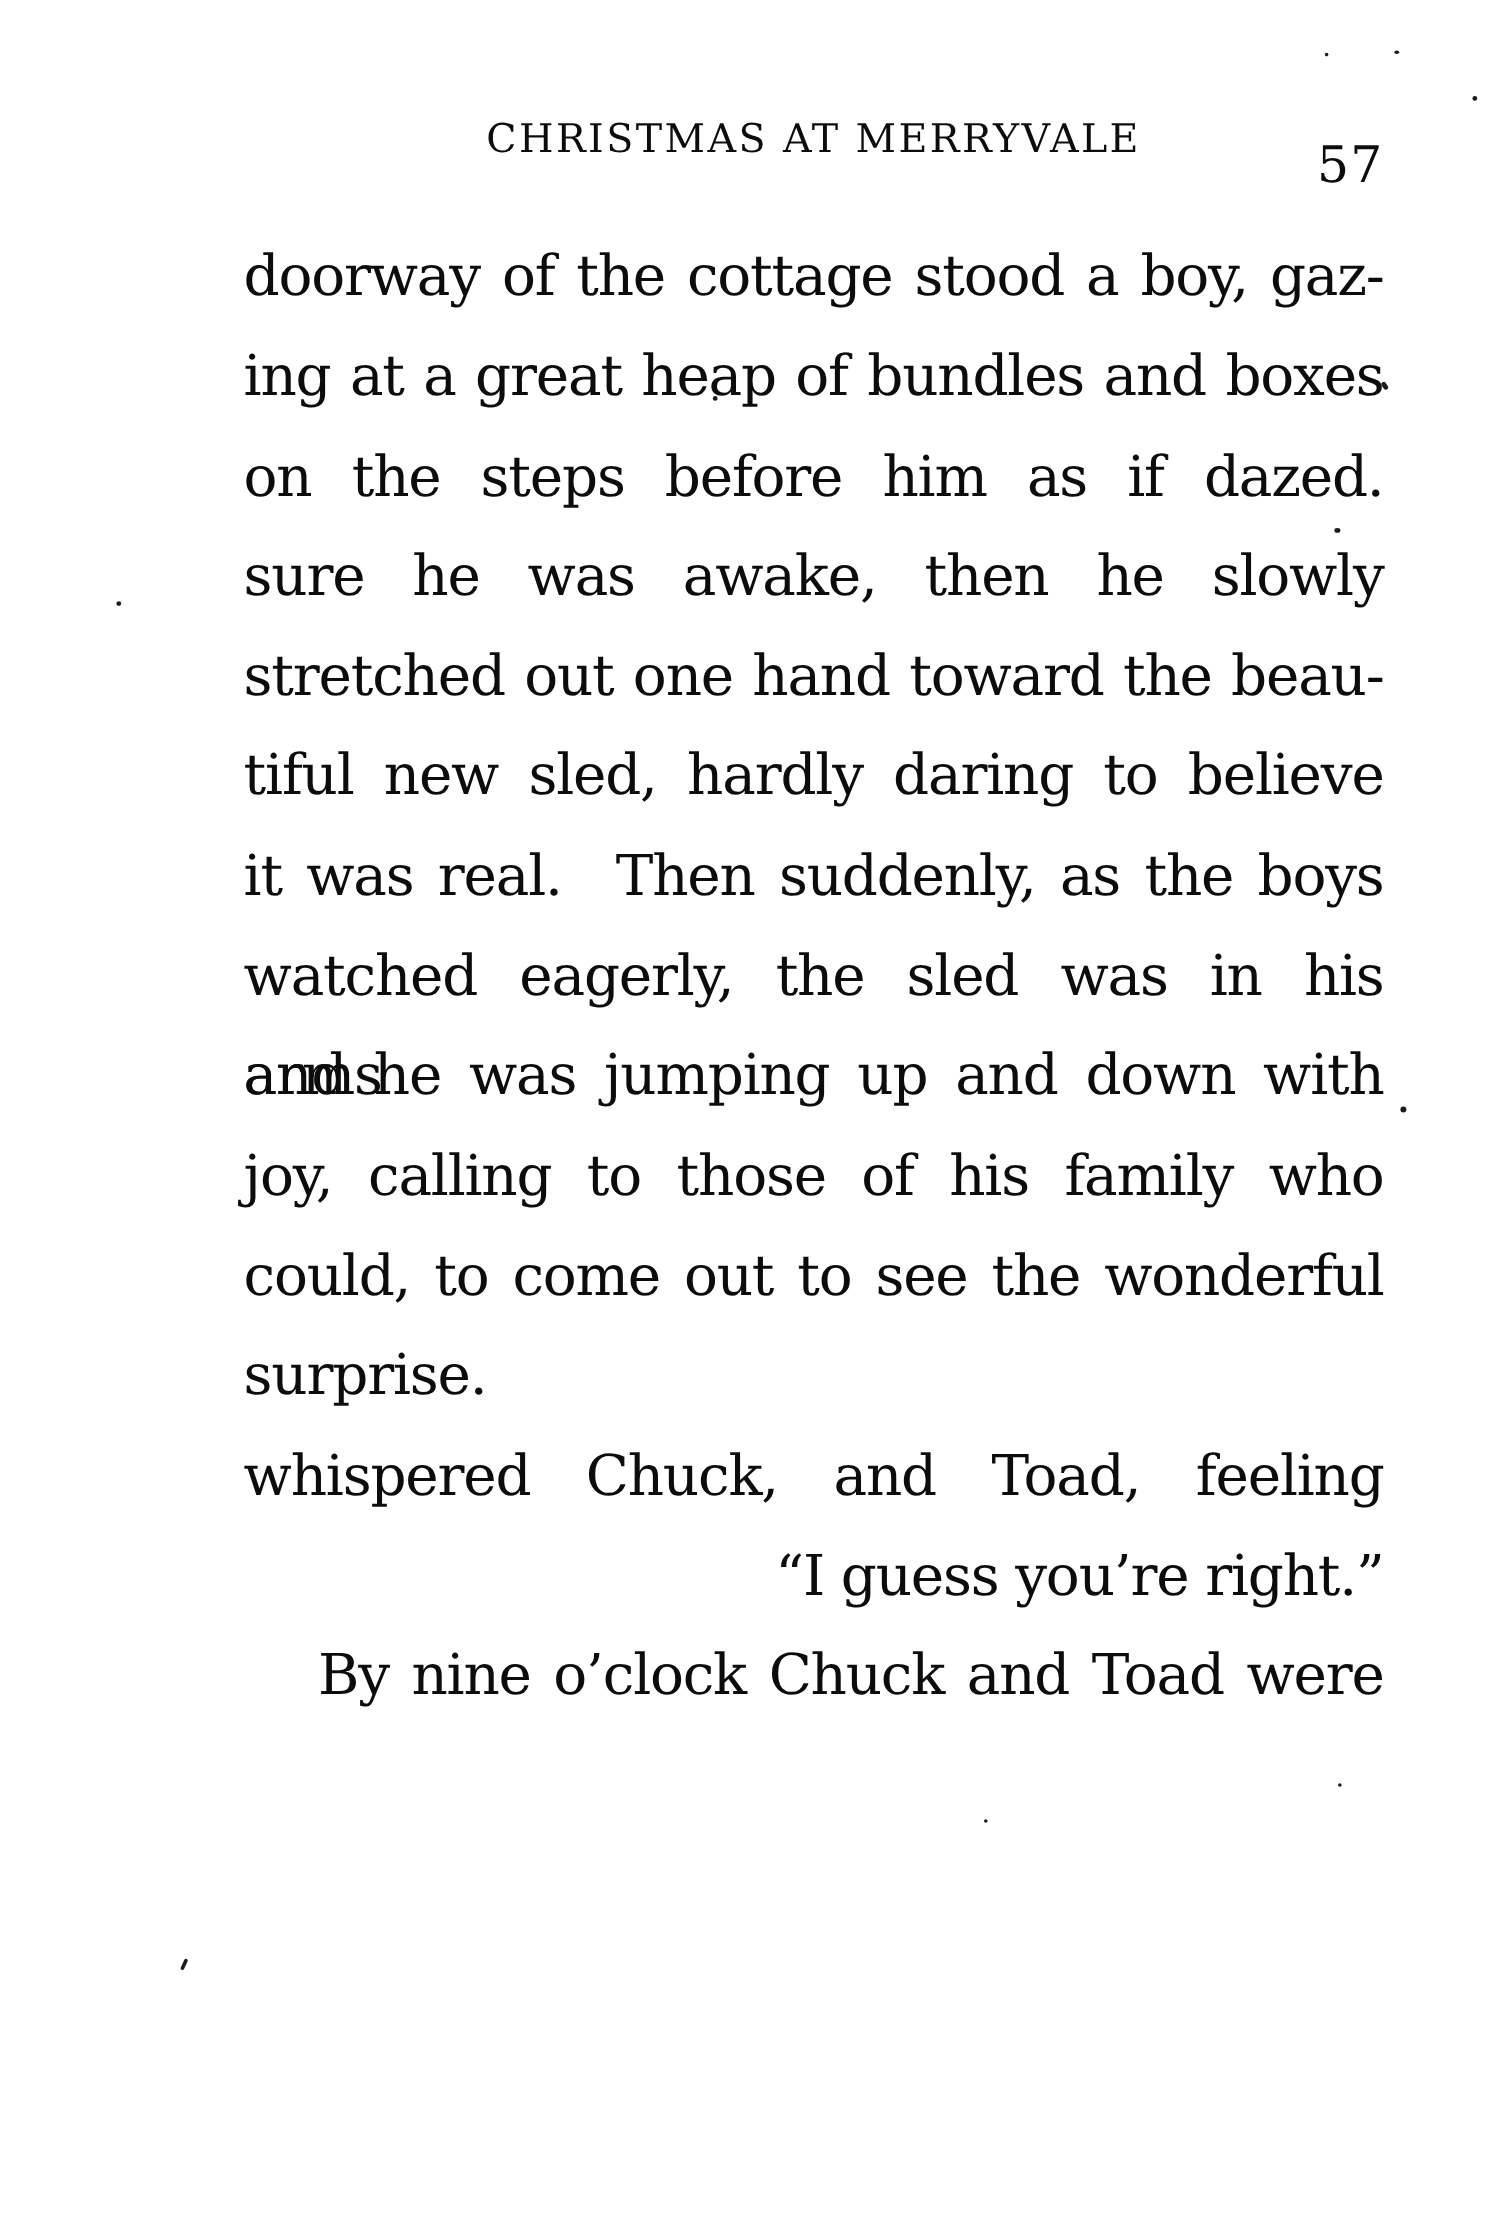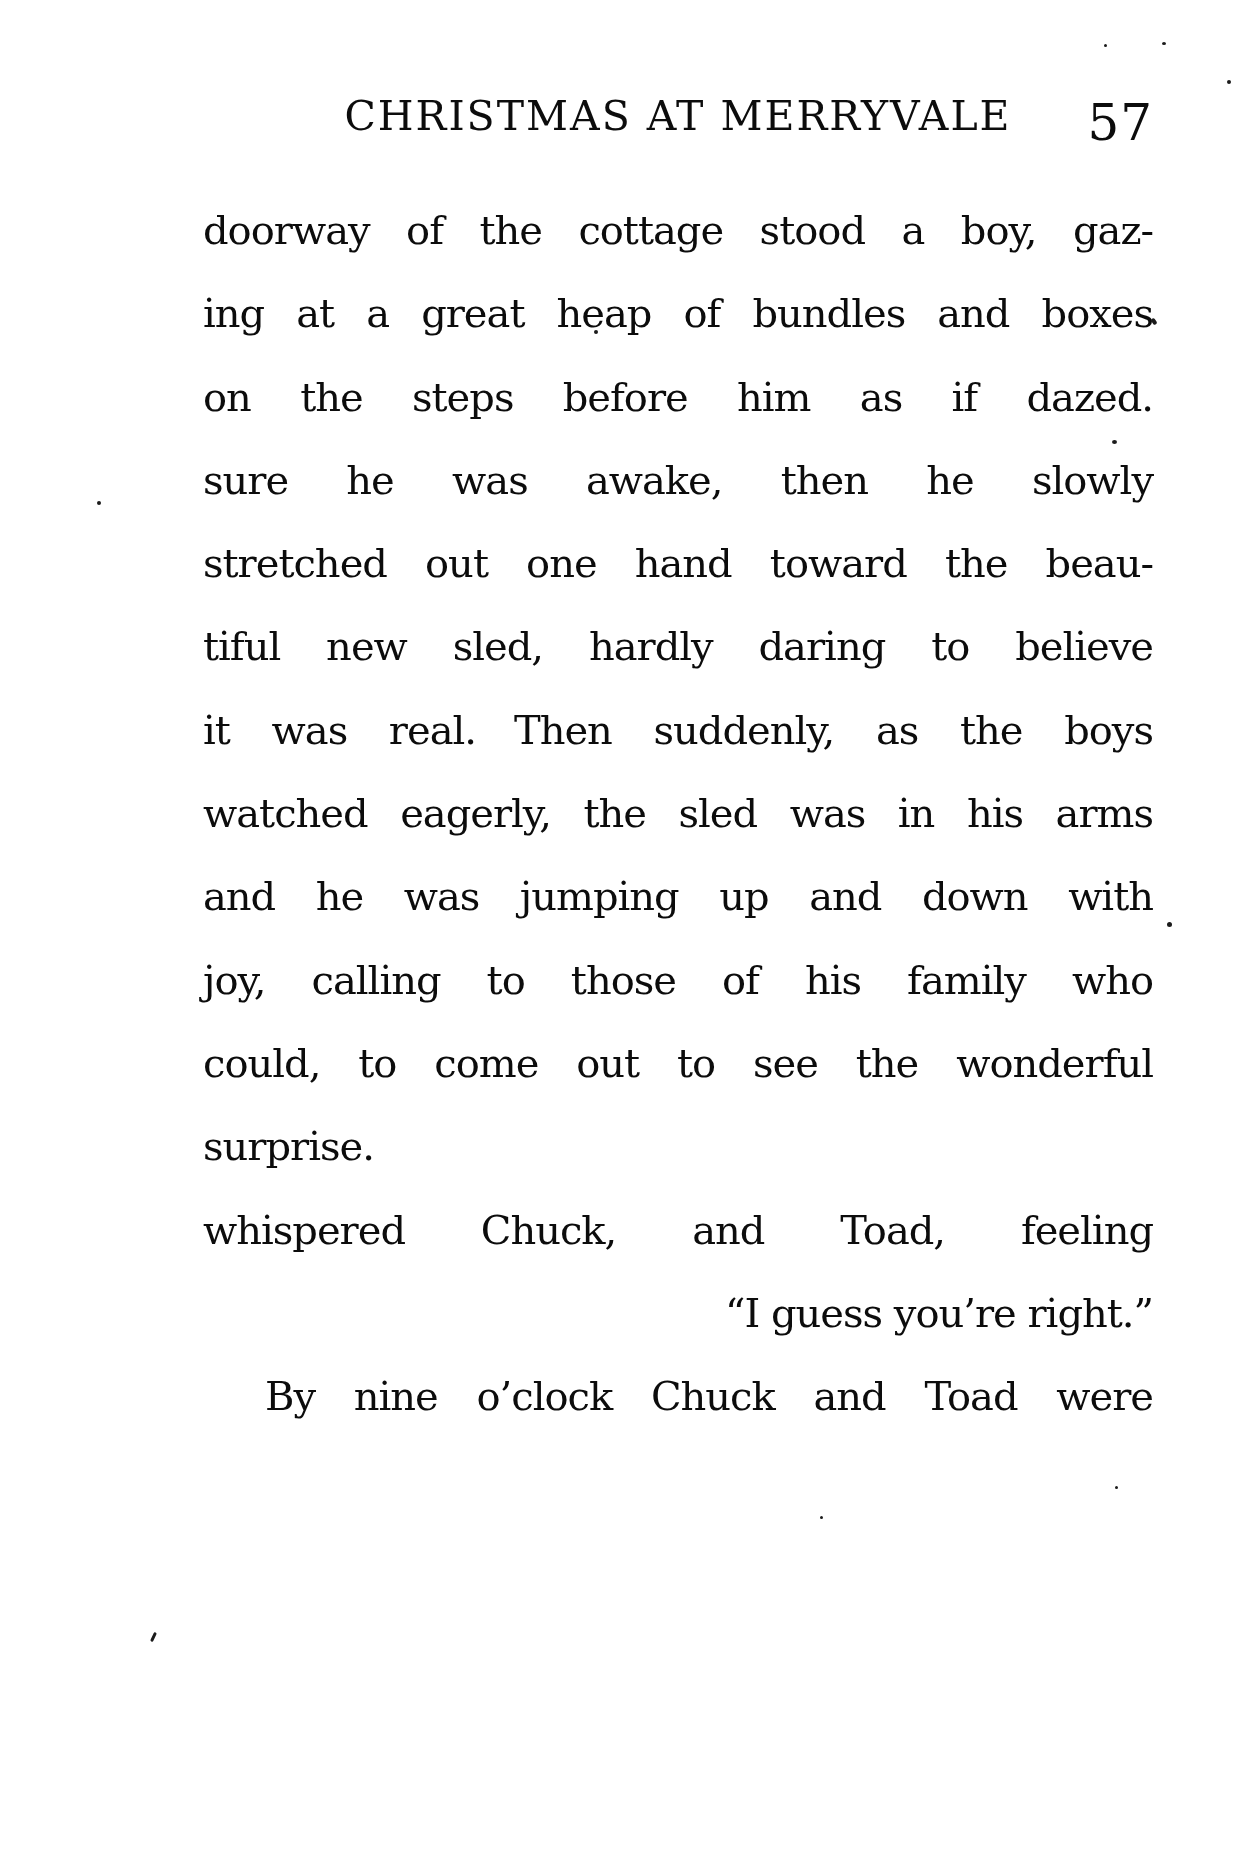--- a/index.html
+++ b/index.html
@@ -20,41 +20,41 @@
     position: absolute;
     left: 203px;
     top: 86px;
     width: 950px;
     height: 60px;
     line-height: 60px;
   }
   .header-title {
     display: block;
     text-align: center;
-    font-size: 41px;
+    font-size: 33px;
     letter-spacing: 2px;
     white-space: nowrap;
   }
   .page-number {
     position: absolute;
     right: 0;
-    top: 2px;
-    font-size: 50px;
+    top: 17px;
+    font-size: 42px;
     line-height: 60px;
     transform: translateY(5px);
     letter-spacing: 1px;
   }
   .text-block {
     position: absolute;
     left: 203px;
     top: 189px;
     width: 950px;
   }
   .line {
-    font-size: 40px;
+    font-size: 47px;
     line-height: 83.3px;
     height: 83.3px;
     letter-spacing: -1px;
     text-align: left;
     overflow: visible;
   }
   .line.justify {
     text-align: justify;
     text-align-last: justify;
   }

